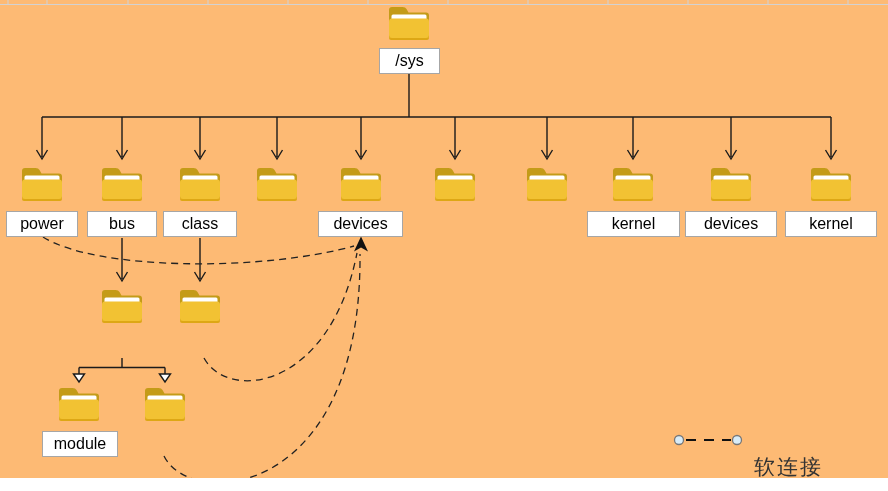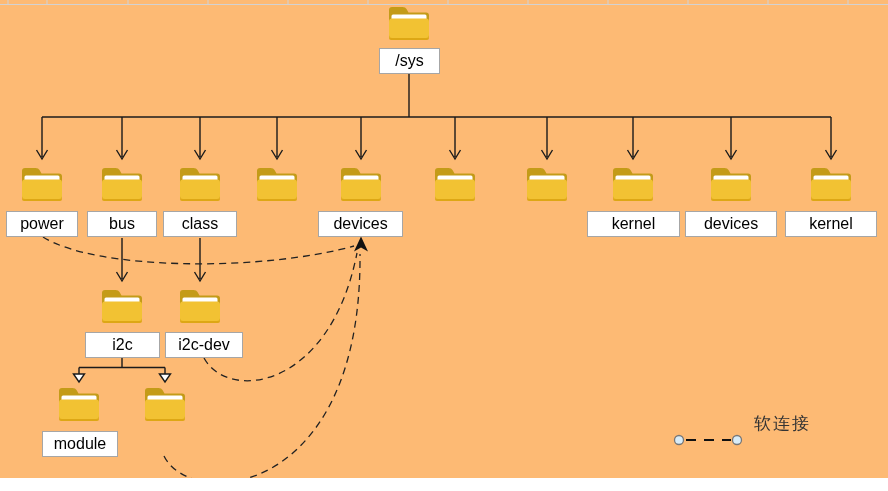--- a/index.html
+++ b/index.html
@@ -8,21 +8,21 @@
     font-family:"Liberation Sans","DejaVu Sans",sans-serif;
   }
   svg.overlay{position:absolute;left:0;top:0;}
   .folder{position:absolute;width:44px;height:40px;}
   .nlabel{
     position:absolute;height:24px;background:#ffffff;border:1px solid #a6a6a6;
     display:flex;align-items:center;justify-content:center;
     font-size:16px;color:#000;white-space:nowrap;
   }
   .legend-text{
-    position:absolute;left:754px;top:412px;font-size:17px;color:#333;
+    position:absolute;left:754px;top:453px;font-size:21px;color:#333;
     letter-spacing:2px;
   }
 </style>
 </head>
 <body>
 
 <div id="stage">
 
   <svg class="overlay" width="888" height="491" viewBox="0 0 888 491">
     <defs>
@@ -141,20 +141,18 @@
   <div class="nlabel" style="left:379px;top:48px;width:59px">/sys</div>
 
   <div class="nlabel" style="left:6px;top:211px;width:70px">power</div>
   <div class="nlabel" style="left:87px;top:211px;width:68px">bus</div>
   <div class="nlabel" style="left:163px;top:211px;width:72px">class</div>
   <div class="nlabel" style="left:318px;top:211px;width:83px">devices</div>
   <div class="nlabel" style="left:587px;top:211px;width:91px">kernel</div>
   <div class="nlabel" style="left:685px;top:211px;width:90px">devices</div>
   <div class="nlabel" style="left:785px;top:211px;width:90px">kernel</div>
 
-  <div class="nlabel" style="left:85px;top:332px;width:73px">i2c</div>
-  <div class="nlabel" style="left:165px;top:332px;width:76px">i2c-dev</div>
 
   <div class="nlabel" style="left:42px;top:431px;width:74px">module</div>
 
   <div class="legend-text">软连接</div>
 
 </div>
 
 </body></html>

